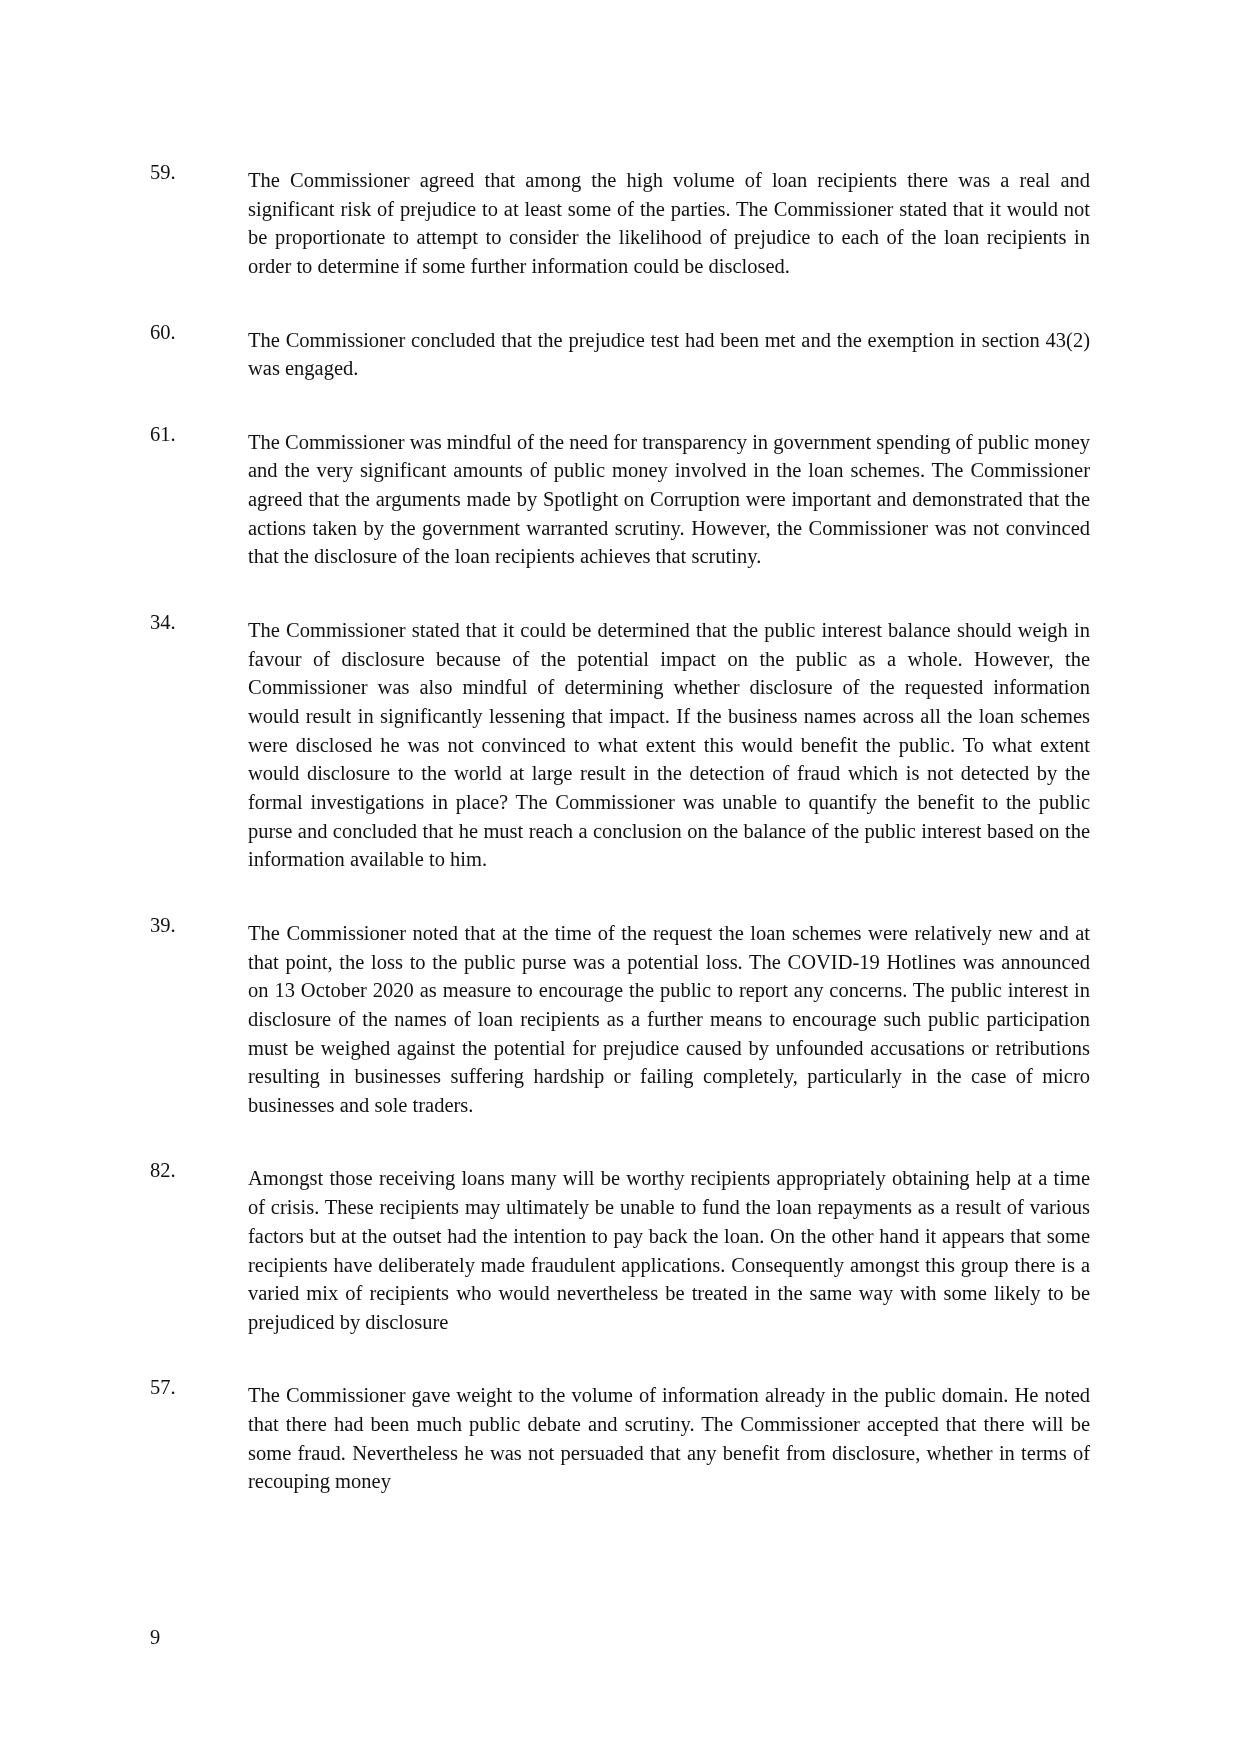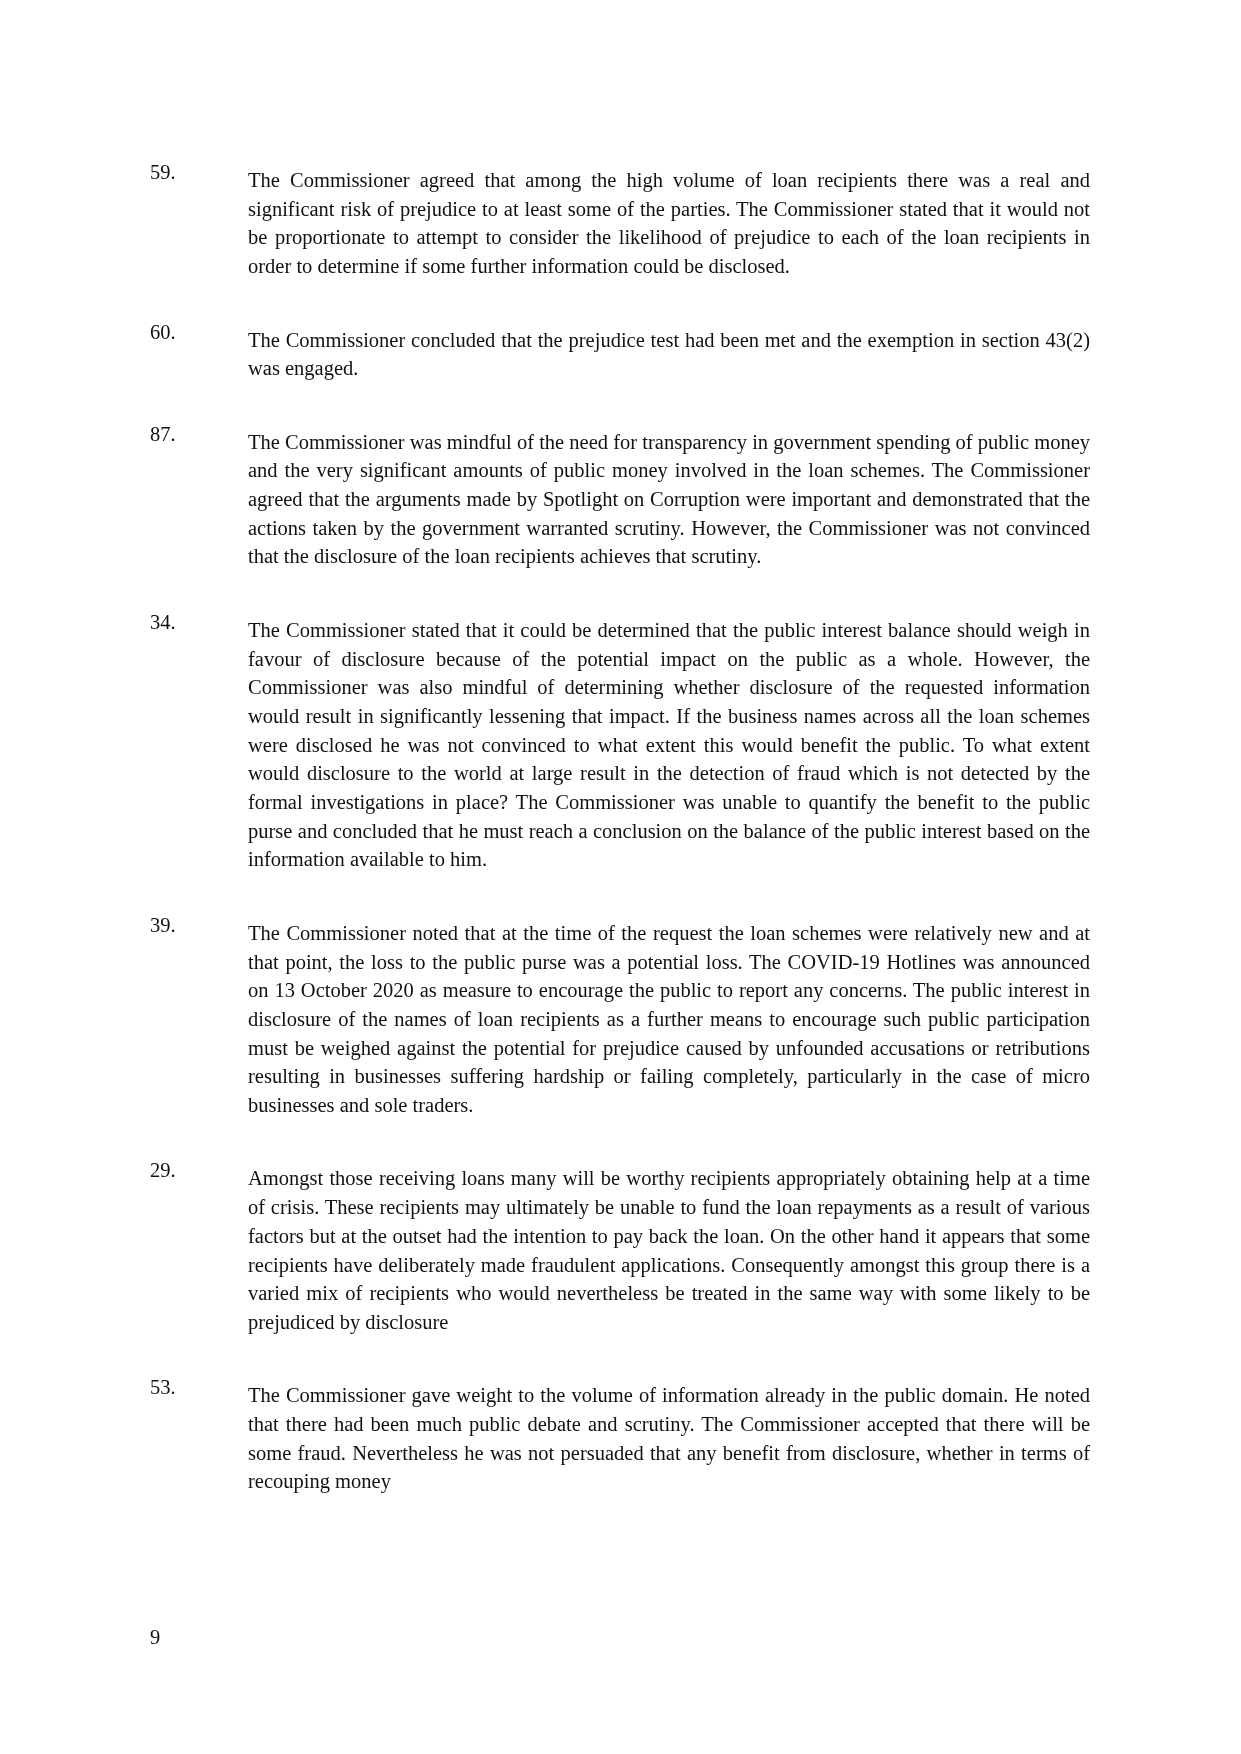--- a/index.html
+++ b/index.html
@@ -65,39 +65,39 @@
     <p class="para-text">The Commissioner agreed that among the high volume of loan recipients there was a real and significant risk of prejudice to at least some of the parties. The Commissioner stated that it would not be proportionate to attempt to consider the likelihood of prejudice to each of the loan recipients in order to determine if some further information could be disclosed.</p>
   </div>
 
   <div class="para">
     <span class="para-num">60.</span>
     <p class="para-text">The Commissioner concluded that the prejudice test had been met and the exemption in section 43(2) was engaged.</p>
   </div>
 
 
   <div class="para">
-    <span class="para-num">87.</span>
+    <span class="para-num">61.</span>
     <p class="para-text">The Commissioner was mindful of the need for transparency in government spending of public money and the very significant amounts of public money involved in the loan schemes. The Commissioner agreed that the arguments made by Spotlight on Corruption were important and demonstrated that the actions taken by the government warranted scrutiny. However, the Commissioner was not convinced that the disclosure of the loan recipients achieves that scrutiny.</p>
   </div>
 
   <div class="para">
     <span class="para-num">34.</span>
     <p class="para-text">The Commissioner stated that it could be determined that the public interest balance should weigh in favour of disclosure because of the potential impact on the public as a whole. However, the Commissioner was also mindful of determining whether disclosure of the requested information would result in significantly lessening that impact. If the business names across all the loan schemes were disclosed he was not convinced to what extent this would benefit the public. To what extent would disclosure to the world at large result in the detection of fraud which is not detected by the formal investigations in place? The Commissioner was unable to quantify the benefit to the public purse and concluded that he must reach a conclusion on the balance of the public interest based on the information available to him.</p>
   </div>
 
   <div class="para">
     <span class="para-num">39.</span>
     <p class="para-text">The Commissioner noted that at the time of the request the loan schemes were relatively new and at that point, the loss to the public purse was a potential loss. The COVID-19 Hotlines was announced on 13 October 2020 as measure to encourage the public to report any concerns. The public interest in disclosure of the names of loan recipients as a further means to encourage such public participation must be weighed against the potential for prejudice caused by unfounded accusations or retributions resulting in businesses suffering hardship or failing completely, particularly in the case of micro businesses and sole traders.</p>
   </div>
 
   <div class="para">
-    <span class="para-num">29.</span>
+    <span class="para-num">82.</span>
     <p class="para-text">Amongst those receiving loans many will be worthy recipients appropriately obtaining help at a time of crisis. These recipients may ultimately be unable to fund the loan repayments as a result of various factors but at the outset had the intention to pay back the loan. On the other hand it appears that some recipients have deliberately made fraudulent applications. Consequently amongst this group there is a varied mix of recipients who would nevertheless be treated in the same way with some likely to be prejudiced by disclosure</p>
   </div>
 
   <div class="para">
-    <span class="para-num">53.</span>
+    <span class="para-num">57.</span>
     <p class="para-text">The Commissioner gave weight to the volume of information already in the public domain. He noted that there had been much public debate and scrutiny. The Commissioner accepted that there will be some fraud. Nevertheless he was not persuaded that any benefit from disclosure, whether in terms of recouping money</p>
   </div>
 
 </div>
 
 <div class="page-number">9</div>
 
 </body></html>

